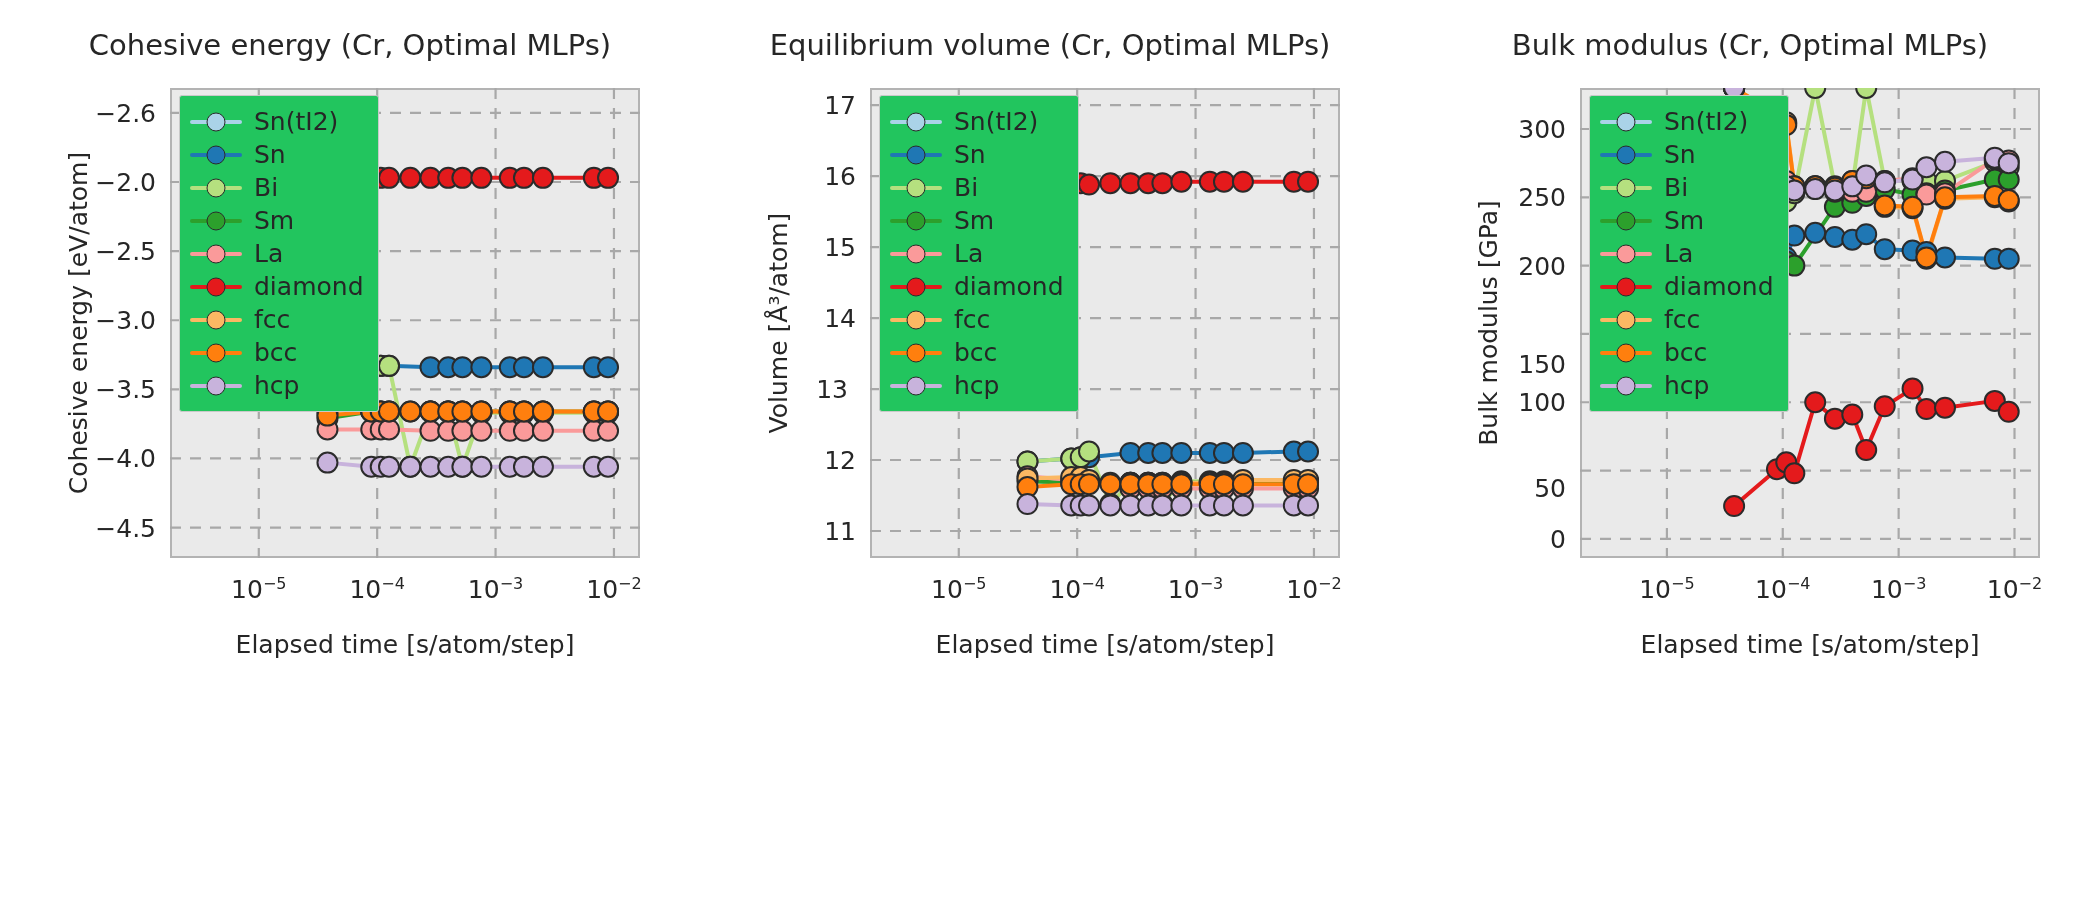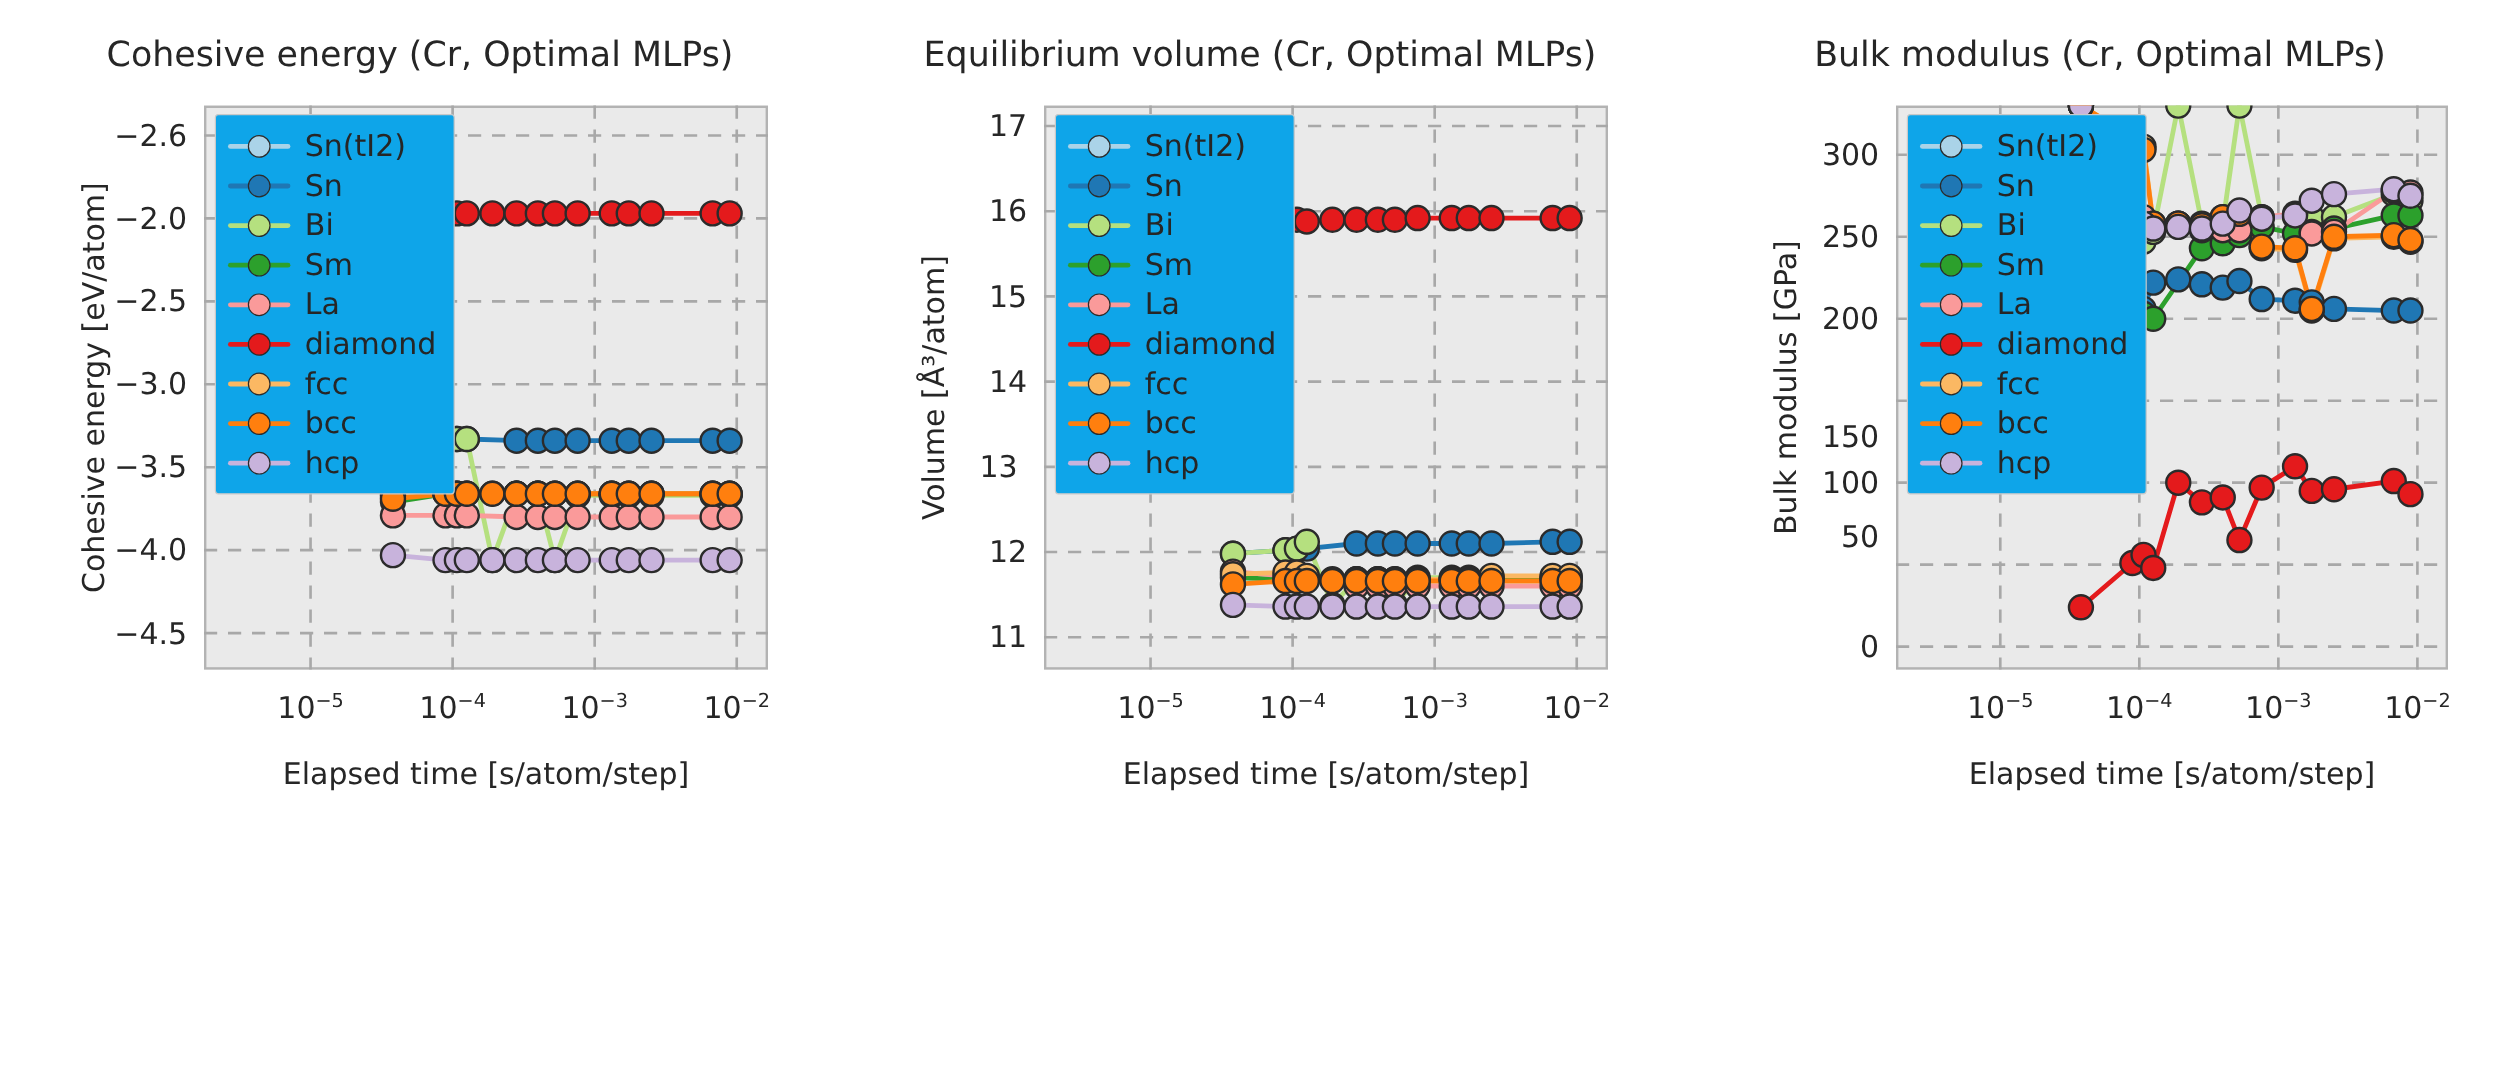--- a/index.html
+++ b/index.html
@@ -8,21 +8,21 @@
   .panel{position:absolute;top:0;height:900px;}
   .panel-title{position:absolute;left:0;right:0;top:28px;text-align:center;
     font-size:29px;color:#262626;font-family:"DejaVu Sans",sans-serif;}
   .plotbox{position:absolute;background:#eaeaea;border:2.5px solid #b3b3b3;box-sizing:border-box;}
   .ylabel{position:absolute;font-size:25px;color:#262626;white-space:nowrap;
     transform-origin:0 0;transform:rotate(-90deg);}
   .xlabel{position:absolute;font-size:25px;color:#262626;text-align:center;white-space:nowrap;}
   .ytick{position:absolute;font-size:25px;color:#262626;text-align:right;white-space:nowrap;transform:translateY(-50%);}
   .xtick{position:absolute;font-size:25px;color:#262626;text-align:center;white-space:nowrap;transform:translateX(-50%);}
   .xtick sup{font-size:16px;vertical-align:super;}
-  .legend{position:absolute;background:#0ea5e9;border:1.6px solid #c9c9c9;border-radius:3px;
+  .legend{position:absolute;background:#22c55e;border:1.6px solid #c9c9c9;border-radius:3px;
     padding:9px 14px 9px 10px;z-index:30;box-sizing:border-box;}
   .legend-row{display:flex;align-items:center;height:33px;}
   .legend-line{position:relative;width:52px;height:4px;border-radius:2px;margin-right:12px;flex:0 0 52px;}
   .legend-dot{position:absolute;left:50%;top:50%;width:17px;height:17px;border-radius:50%;
     transform:translate(-50%,-50%);border:1.6px solid #2b2b2b;}
   .legend-text{font-size:25px;color:#262626;line-height:1;white-space:nowrap;}
   svg.layer{position:absolute;left:0;top:0;overflow:visible;}
 </style>
 </head>
 <body>
@@ -588,21 +588,21 @@
             <circle cx="466.20" cy="175.44" r="10" fill="#c8b3dc" stroke="#2b2b2b" stroke-width="2"></circle>
             <circle cx="484.74" cy="182.27" r="10" fill="#c8b3dc" stroke="#2b2b2b" stroke-width="2"></circle>
             <circle cx="512.54" cy="179.54" r="10" fill="#c8b3dc" stroke="#2b2b2b" stroke-width="2"></circle>
             <circle cx="526.45" cy="167.24" r="10" fill="#c8b3dc" stroke="#2b2b2b" stroke-width="2"></circle>
             <circle cx="544.99" cy="161.78" r="10" fill="#c8b3dc" stroke="#2b2b2b" stroke-width="2"></circle>
             <circle cx="594.81" cy="157.68" r="10" fill="#c8b3dc" stroke="#2b2b2b" stroke-width="2"></circle>
             <circle cx="608.72" cy="163.15" r="10" fill="#c8b3dc" stroke="#2b2b2b" stroke-width="2"></circle>
           </g>
         </svg>
         <div class="ytick" style="right: 534px; top: 538.872px;">0</div>
-        <div class="ytick" style="right: 534px; top: 447px;">50</div>
+        <div class="ytick" style="right: 534px; top: 488px;">50</div>
         <div class="ytick" style="right: 534px; top: 402.244px;">100</div>
         <div class="ytick" style="right: 534px; top: 333.93px; margin-top: 30px;">150</div>
         <div class="ytick" style="right: 534px; top: 265.616px;">200</div>
         <div class="ytick" style="right: 534px; top: 197.302px;">250</div>
         <div class="ytick" style="right: 534px; top: 128.988px;">300</div>
         <div class="xtick" style="left: 266.902px; top: 574px;"><span>10</span><sup>−5</sup></div>
         <div class="xtick" style="left: 382.771px; top: 574px;"><span>10</span><sup>−4</sup></div>
         <div class="xtick" style="left: 498.64px; top: 574px;"><span>10</span><sup>−3</sup></div>
         <div class="xtick" style="left: 614.509px; top: 574px;"><span>10</span><sup>−2</sup></div>
         <div class="xlabel" style="left: 180px; width: 460px; top: 630px;">Elapsed time [s/atom/step]</div>

